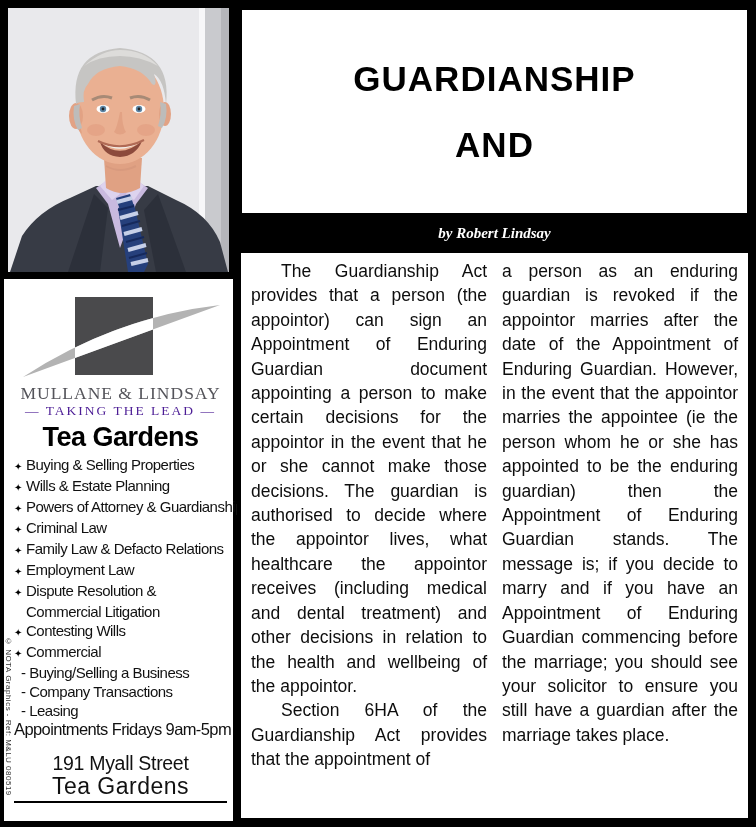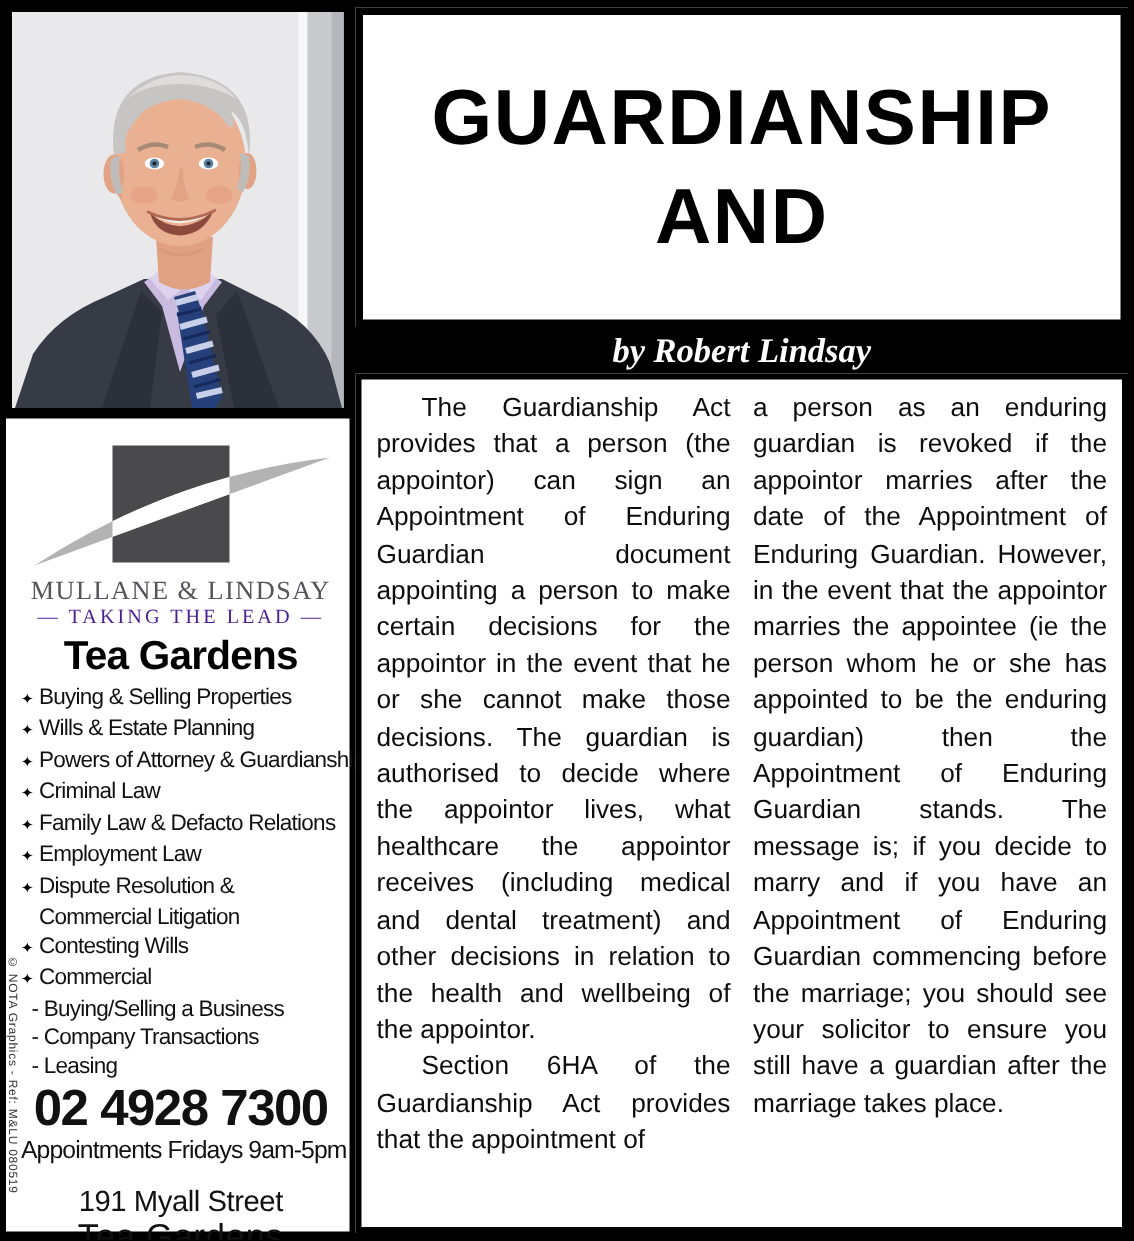--- a/index.html
+++ b/index.html
@@ -34,26 +34,26 @@
   .street{font-size:19.5px;letter-spacing:-0.3px;line-height:21px;margin-top:15px;}
   .suburb{font-size:23px;letter-spacing:0.5px;line-height:25px;}
   .rule{border:none;border-top:2px solid #000;margin:2px 0 1px 0;}
   .copyright-vert{position:absolute;left:0px;top:358px;writing-mode:vertical-rl;
                   font-size:8px;color:#333;letter-spacing:0.5px;}
 
   
   .title-box{position:absolute;left:237px;top:5px;width:515px;height:213px;background:#fff;
              border:5px solid #000;box-sizing:border-box;display:flex;flex-direction:column;
              justify-content:center;align-items:center;}
-  .title-line{font-size:52px;font-weight:bold;letter-spacing:1px;line-height:66px;color:#000;
+  .title-line{font-size:35px;font-weight:bold;letter-spacing:1px;line-height:66px;color:#000;
               white-space:nowrap;}
   .byline-bar{position:absolute;left:237px;top:222px;width:515px;height:23px;background:#000;
               display:flex;justify-content:center;align-items:center;}
   .byline{font-family:"Liberation Serif",serif;font-style:italic;font-weight:bold;
-          font-size:23px;color:#fff;}
+          font-size:15px;color:#fff;}
 
   .article-box{position:absolute;left:237px;top:249px;width:515px;height:573px;background:#fff;
                border:4px solid #000;box-sizing:border-box;padding:6px 10px 0 10px;}
   .article-cols{display:flex;gap:15px;}
   .article-col{flex:1 1 0;font-size:17.5px;line-height:24.4px;text-align:justify;color:#0d0d0d;}
   .article-col p{margin:0;}
   .article-col p.indent{text-indent:30px;}
 </style>
 </head>
 <body>
@@ -179,21 +179,20 @@
         <div class="svc-row li-sub">
 
           <span class="svc-label">- Company Transactions</span>
         </div>
         <div class="svc-row li-sub">
 
           <span class="svc-label">- Leasing</span>
         </div>
       </div>
 
-    <div class="phone">02 4928 7300</div>
     <div class="appts">Appointments Fridays 9am-5pm</div>
     <div class="street">191 Myall Street</div>
     <div class="suburb">Tea Gardens</div>
     <hr class="rule">
 
     <div class="copyright-vert">© NOTA Graphics - Ref: M&amp;LU 080519</div>
   </div>
 
   <div class="title-box">
     <div class="title-line">GUARDIANSHIP</div>

